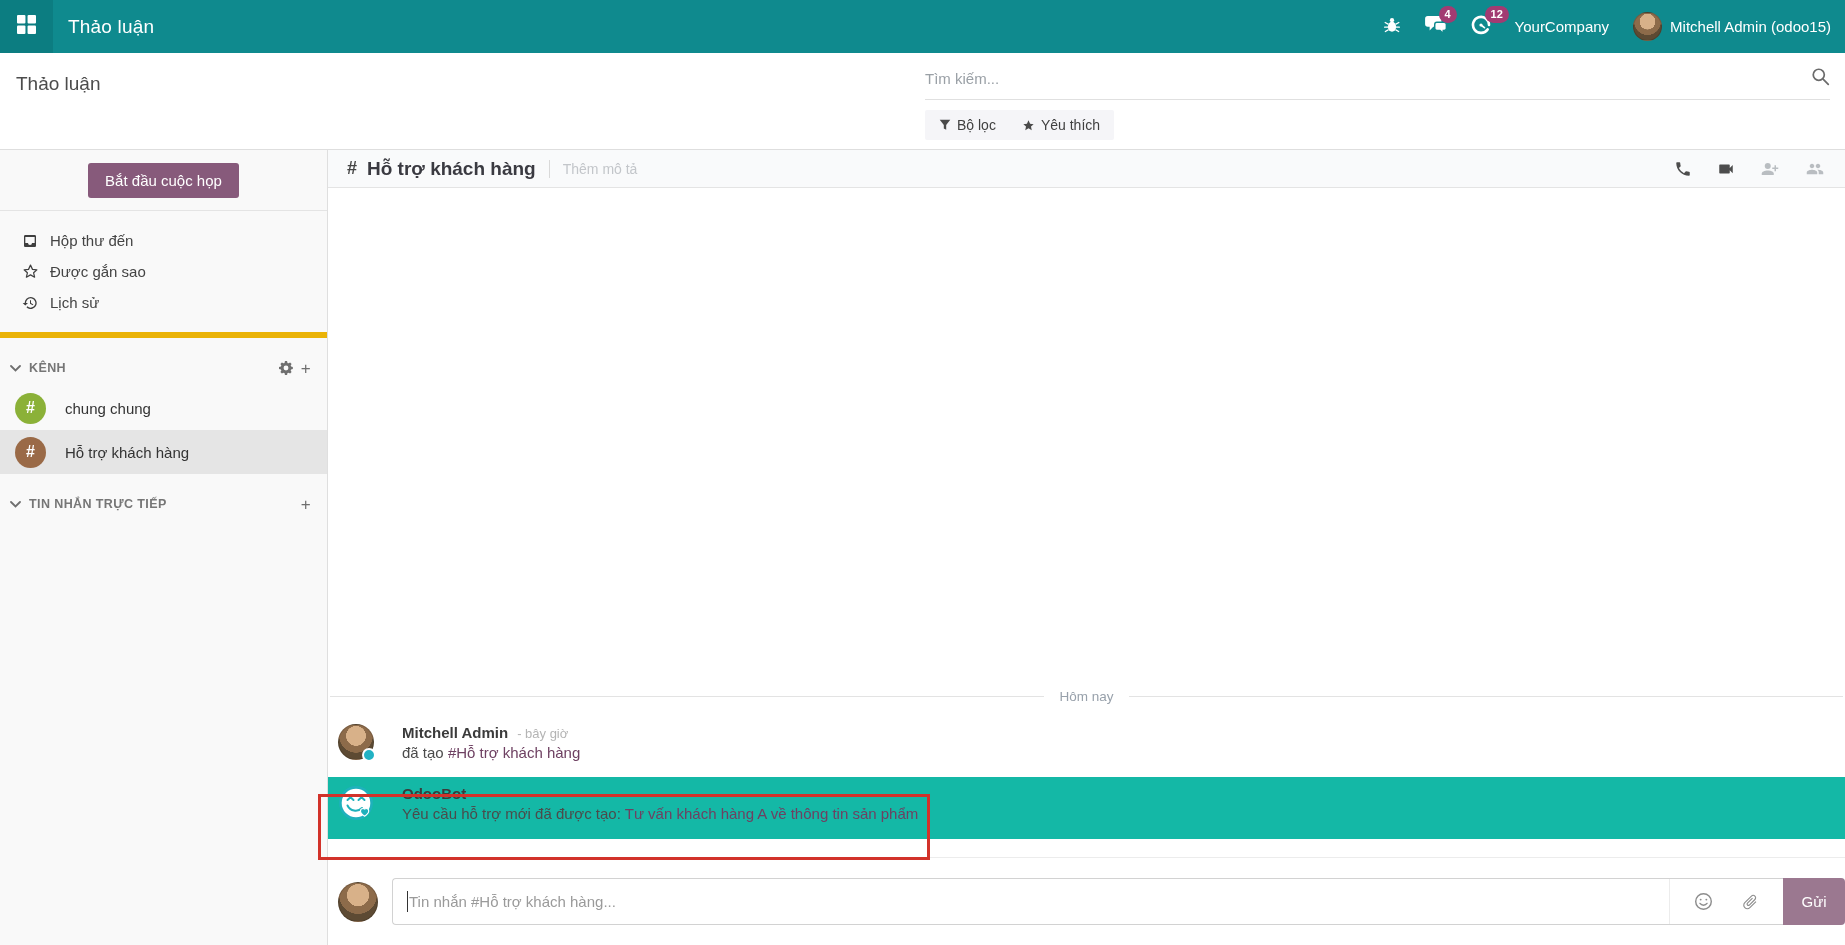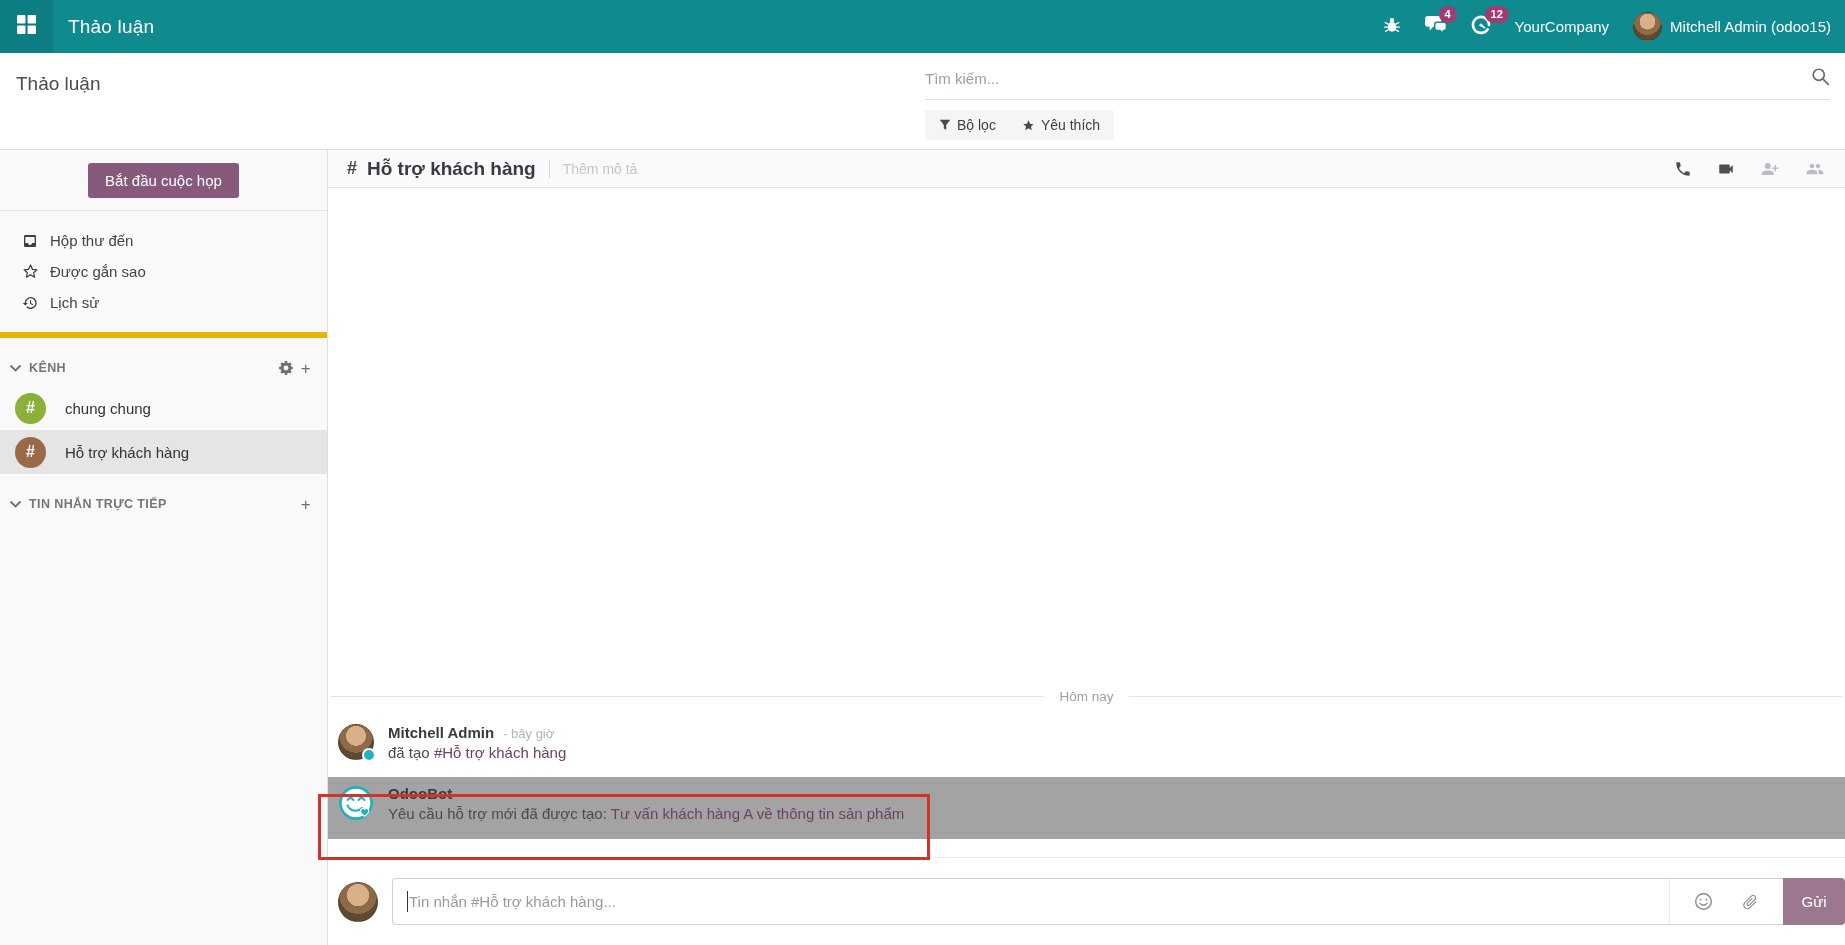--- a/index.html
+++ b/index.html
@@ -64,23 +64,23 @@
   .th-sep { width:1px; height:18px; background:#d9d9d9; margin:0 13px; }
   .th-desc { font-size:14px; color:#c3c6ca; cursor:text; }
   .th-icons { margin-left:auto; display:flex; align-items:center; gap:24px; }
   .th-icons .ic { display:flex; cursor:pointer; }
   .ic.dark { color:#4d4d4d; } .ic.light { color:#b9bdc1; }
 
   
   .thread { flex:1; display:flex; flex-direction:column; justify-content:flex-end; padding-bottom:18px; position:relative; min-height:0; }
   .date-divider { display:flex; align-items:center; gap:15px; margin:0 0 14px; color:#98a1ab; font-size:13.5px; padding:0 2px; }
   .date-divider .line { flex:1; height:1px; background:#e3e3e3; }
-  .msg { display:flex; gap:14px; padding:8px 16px 0 10px; height:62px; }
+  .msg { display:flex; gap:28px; padding:8px 16px 0 10px; height:62px; }
   .msg.m1 { height:55px; margin-bottom:4px; padding-top:6px; }
-  .msg.highlight { background:#a3a3a3;text-align:center; }
+  .msg.highlight { background:#14b8a6;text-align:center; }
   .avatar36 { width:36px; height:36px; flex:0 0 auto; position:relative; }
   .avatar36 .avatar { width:36px; height:36px; }
   .status-dot { position:absolute; right:-2px; bottom:-2px; width:14px; height:14px; border-radius:50%; background:#22b2c4; border:2px solid #fff; }
   .msg-content { min-width:0; }
   .msg-head { display:flex; align-items:baseline; gap:9px; }
   .msg-author { font-weight:bold; font-size:15px; color:#3b3b3b; cursor:pointer; }
   .msg-time { font-size:13px; color:#b4b4b4; }
   .msg-body { margin-top:3px; font-size:15px; color:#4b4b4b; }
   .msg-link { color:#6e4162; cursor:pointer; }
   .annotation-box { position:absolute; left:318px; top:794px; width:612px; height:66px; border:3px solid #d2322a; pointer-events:none; z-index:40; }

